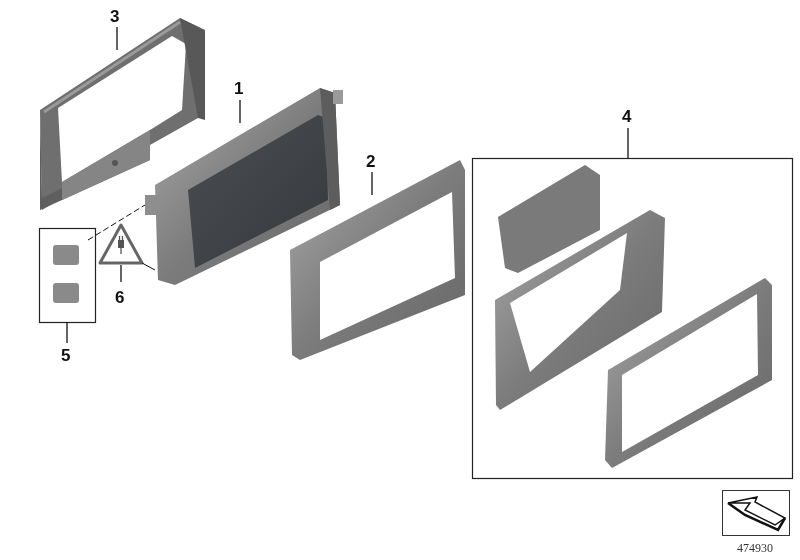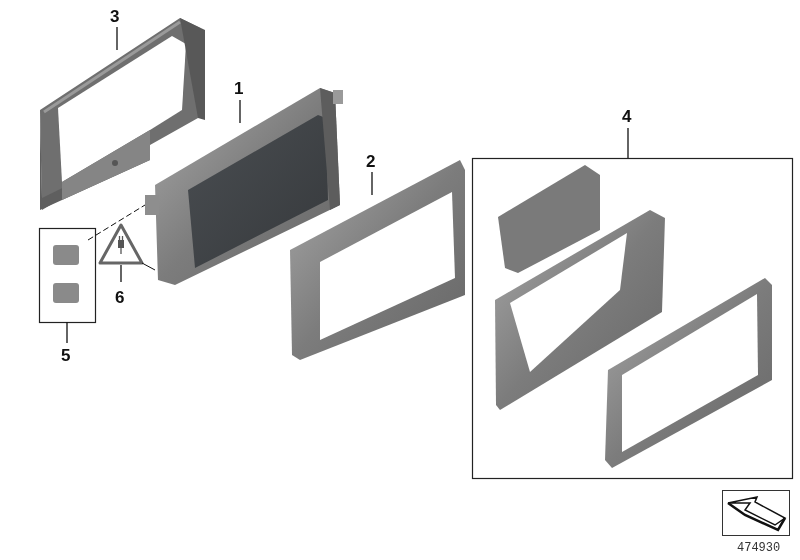--- a/index.html
+++ b/index.html
@@ -1,19 +1,19 @@
 <!DOCTYPE html>
 <html><head>
 <meta charset="utf-8">
 <style>
   html, body { margin:0; padding:0; background:#ffffff; }
   body { width:800px; height:560px; position:relative; overflow:hidden; font-family:"Liberation Sans", sans-serif; }
   #stage { position:absolute; left:0; top:0; width:800px; height:560px; }
   .callout { position:absolute; font-family:"Liberation Sans", sans-serif; font-weight:bold; font-size:17px; color:#111; line-height:1; }
-  .img-id { position:absolute; left:737px; top:541px; font-size:12px; color:#333; font-family:Liberation Mono, monospace; }
+  .img-id { position:absolute; left:737px; top:541px; font-size:12px; color:#333; font-family:Liberation Serif, serif; }
 </style>
 </head>
 <body>
 
 <div id="stage">
 <svg width="800" height="560" viewBox="0 0 800 560" xmlns="http://www.w3.org/2000/svg">
   <defs>
     <linearGradient id="gFrame" x1="0" y1="0" x2="1" y2="1">
       <stop offset="0" stop-color="#a9a9a9"></stop>
       <stop offset="0.5" stop-color="#7c7c7c"></stop>

